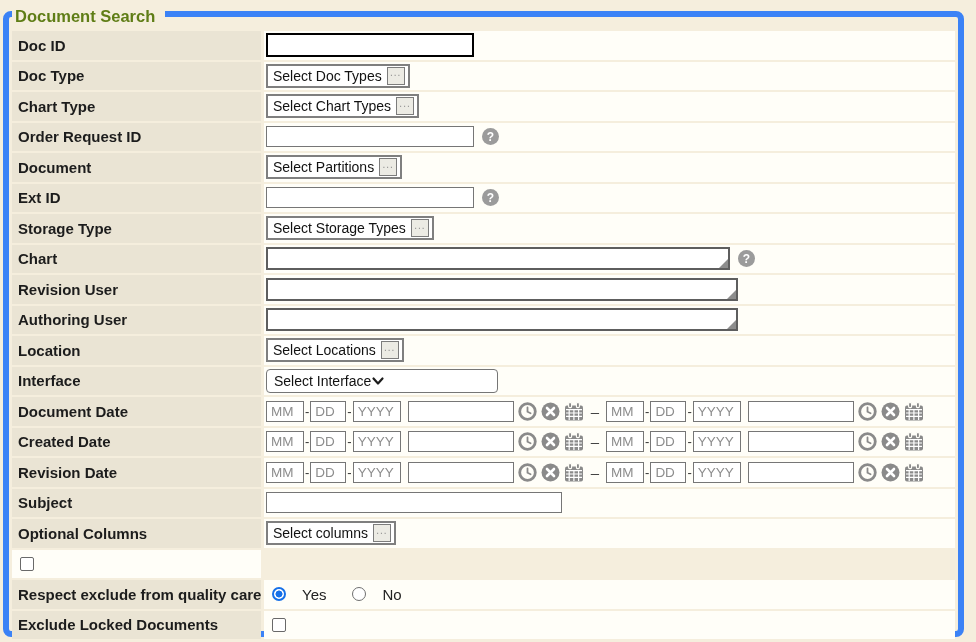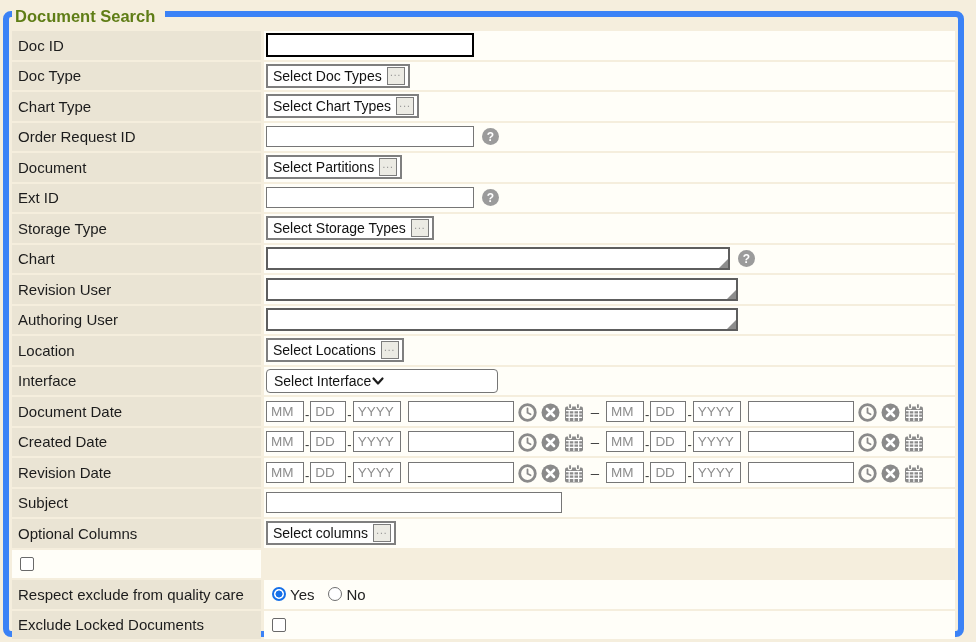--- a/index.html
+++ b/index.html
@@ -40,20 +40,21 @@
     height: 28.5px;
   }
   .lbl {
     background: #eae4d4;
     color: #1c1c1c;
     font-size: 15px;
     display: flex;
     align-items: center;
     padding-left: 6px;
     white-space: nowrap;
+    font-weight: bold;
   }
   .val {
     background: #fffef8;
     display: flex;
     align-items: center;
     padding-left: 2px;
     white-space: nowrap;
   }
   
   .ti {
@@ -131,21 +132,21 @@
     background: #fff;
     display: inline-flex;
     align-items: center;
     justify-content: flex-start;
     padding: 0 7px;
     font-size: 14px;
     color: #111;
     cursor: pointer;
   }
   
-  .dgroup { display: inline-flex; align-items: flex-end; }
+  .dgroup { display: inline-flex; align-items: center; }
   .d {
     height: 21px;
     border: 1px solid #767676;
     background: #fff;
     font-family: "Liberation Sans", sans-serif;
     font-size: 13.5px;
     padding: 0 4px;
   }
   .d::placeholder { color: #8d8d8d; opacity: 1; }
   .ti::placeholder { color: #8d8d8d; opacity: 1; }
@@ -159,21 +160,21 @@
   .rsep { color: #444; font-size: 15px; margin: 0 7px; }
   
   .cb {
     width: 14px; height: 14px;
     border: 1px solid #696969;
     border-radius: 2px;
     background: #fff;
     margin-left: 6px;
     cursor: pointer;
   }
-  .radio-wrap { display: inline-flex; align-items: center; margin-left: 6px; gap: 4px; font-size: 15px; color: #222; }
+  .radio-wrap { display: inline-flex; align-items: center; margin-left: 6px; gap: 16px; font-size: 15px; color: #222; }
   .rad {
     width: 14px; height: 14px;
     border-radius: 50%;
     flex: none;
     cursor: pointer;
   }
   .rad.on {
     border: 2px solid #1670e8;
     background: radial-gradient(circle, #1670e8 0 3.2px, #fff 3.8px);
   }

